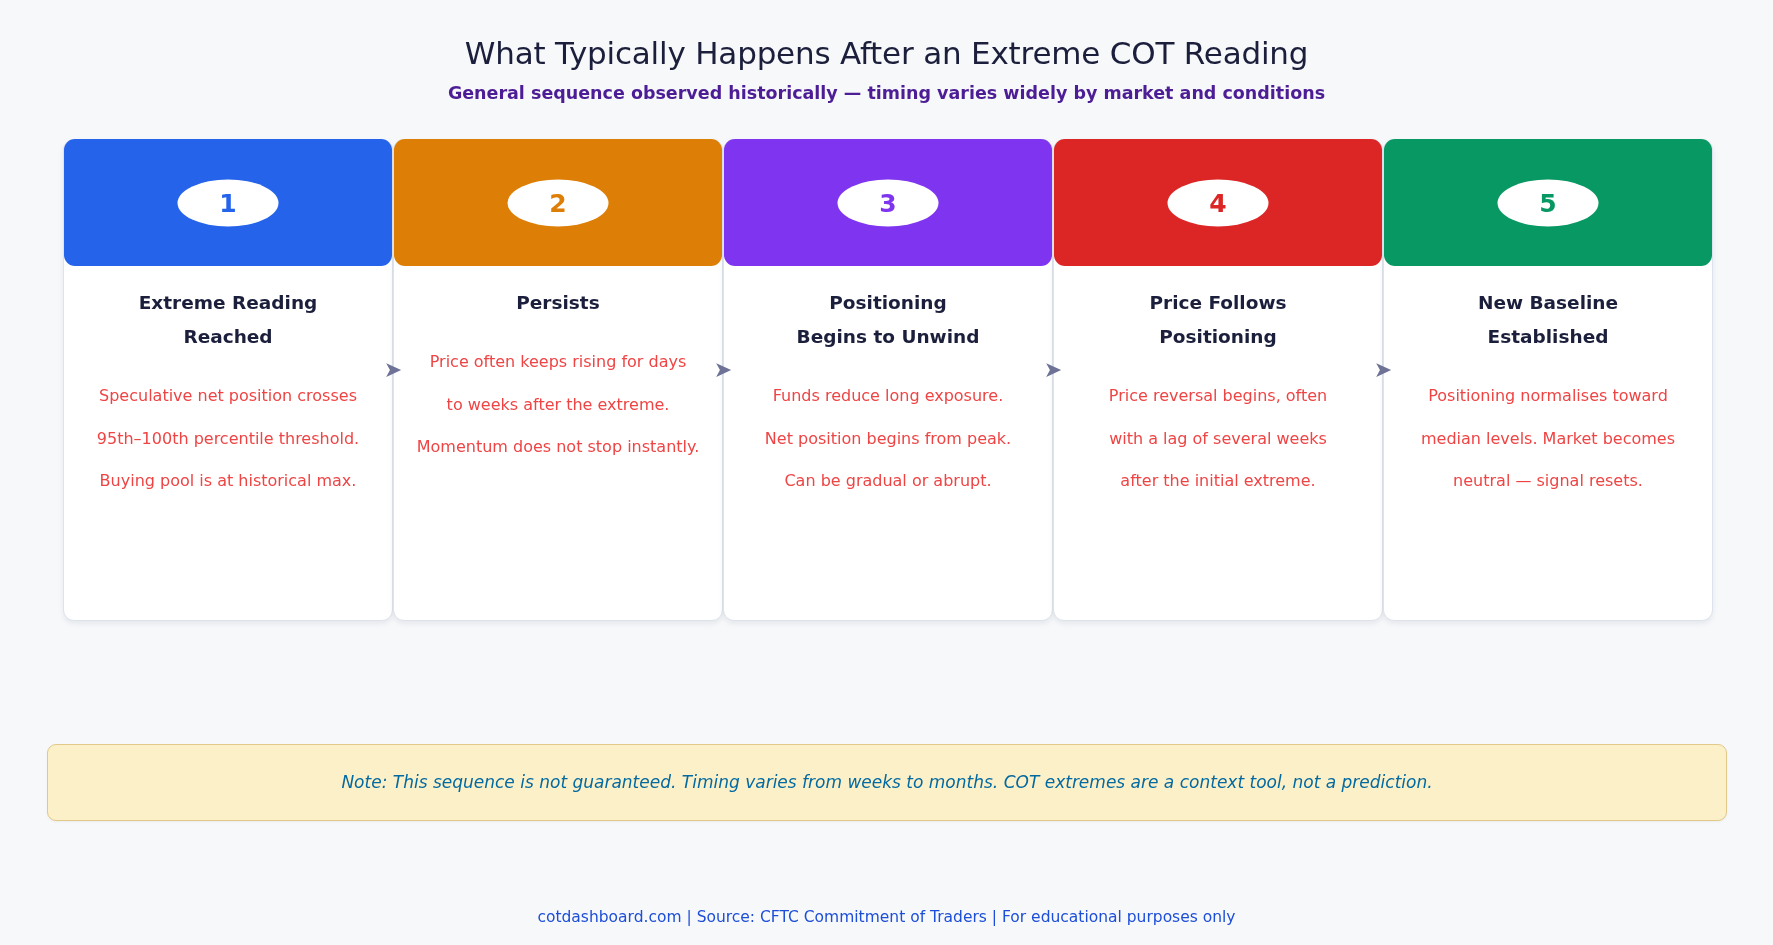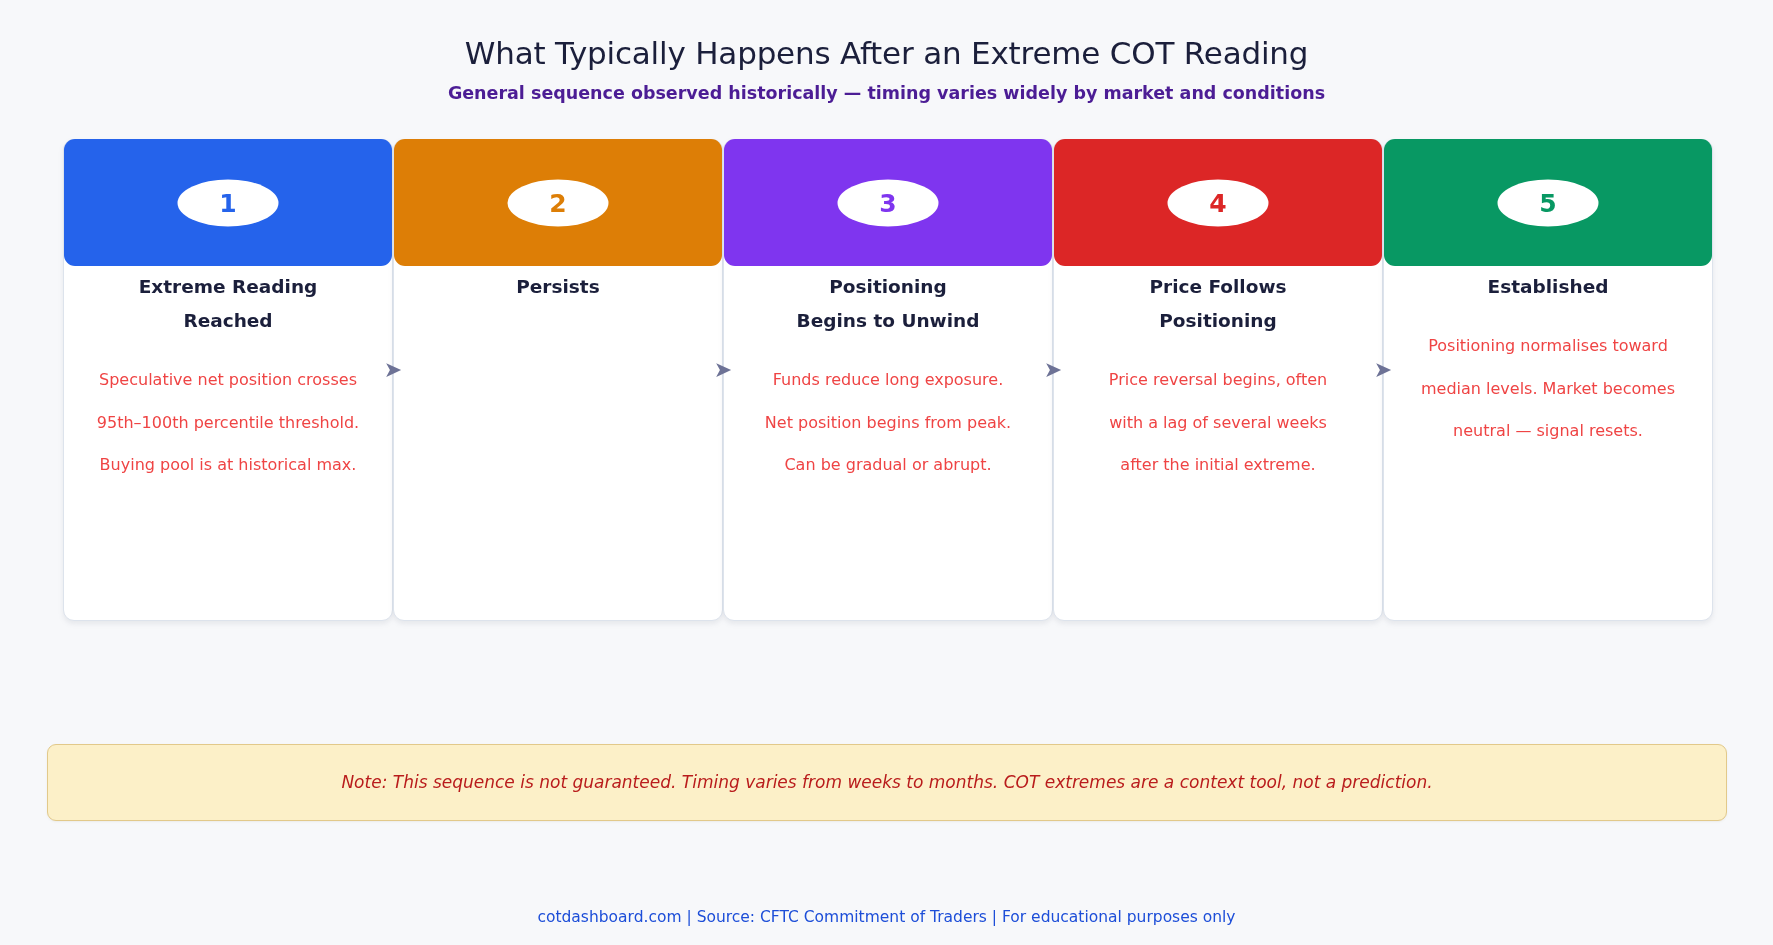--- a/index.html
+++ b/index.html
@@ -101,21 +101,21 @@
     line-height: 1;
   }
 
   .card-content {
     position: absolute;
     top: 127px;
     left: 0;
     right: 0;
     bottom: 10px;
     z-index: 2;
-    padding: 4px 14px 0 14px;
+    padding: 20px 14px 0 14px;
     text-align: center;
   }
 
   .card-title {
     font-size: 18.5px;
     font-weight: bold;
     color: #1b1f3b;
     line-height: 1.85;
   }
 
@@ -155,21 +155,21 @@
     border: 1.5px solid #e2c98a;
     border-radius: 9px;
     display: flex;
     align-items: center;
     justify-content: center;
     box-shadow: 0 1px 2px rgba(150,140,100,0.10);
   }
   .note-text {
     font-size: 17px;
     font-style: italic;
-    color: #b91c1c;
+    color: #0369a1;
     text-align: right;
     line-height: 1.4;
   }
 
   
   .footer {
     position: absolute;
     top: 908px;
     left: 0;
     width: 1773px;
@@ -204,20 +204,25 @@
           </div>
         </div>
       </div>
       <div class="step-card">
         <div class="card-body"></div>
         <div class="card-header" style="background: rgb(221, 126, 6);">
           <div class="step-badge" style="color: rgb(221, 126, 6);">2</div>
         </div>
         <div class="card-content">
           <div class="card-title">Persists</div>
+          <div class="card-lines">
+            <div class="card-line">Price often keeps rising for days</div>
+            <div class="card-line">to weeks after the extreme.</div>
+            <div class="card-line">Momentum does not stop instantly.</div>
+          </div>
         </div>
       </div>
       <div class="step-card">
         <div class="card-body"></div>
         <div class="card-header" style="background: rgb(127, 53, 239);">
           <div class="step-badge" style="color: rgb(127, 53, 239);">3</div>
         </div>
         <div class="card-content">
           <div class="card-title">Positioning</div>
           <div class="card-title">Begins to Unwind</div>
@@ -242,20 +247,21 @@
             <div class="card-line">after the initial extreme.</div>
           </div>
         </div>
       </div>
       <div class="step-card">
         <div class="card-body"></div>
         <div class="card-header" style="background: rgb(8, 152, 99);">
           <div class="step-badge" style="color: rgb(8, 152, 99);">5</div>
         </div>
         <div class="card-content">
+          <div class="card-title">New Baseline</div>
           <div class="card-title">Established</div>
           <div class="card-lines">
             <div class="card-line">Positioning normalises toward</div>
             <div class="card-line">median levels. Market becomes</div>
             <div class="card-line">neutral — signal resets.</div>
           </div>
         </div>
       </div>
       <div class="connector" style="left: 317px;">➤</div>
       <div class="connector" style="left: 647px;">➤</div>

